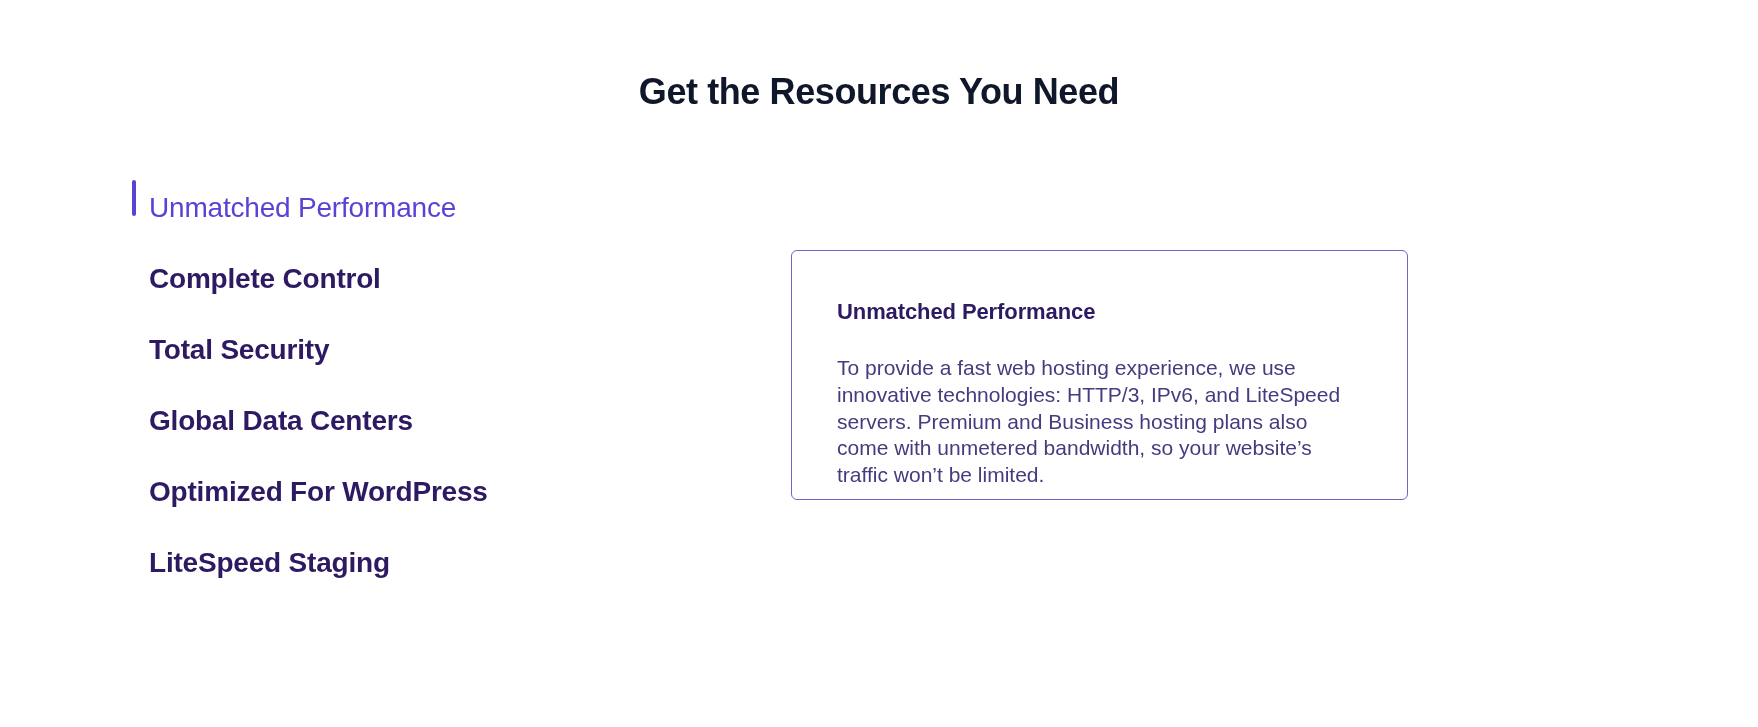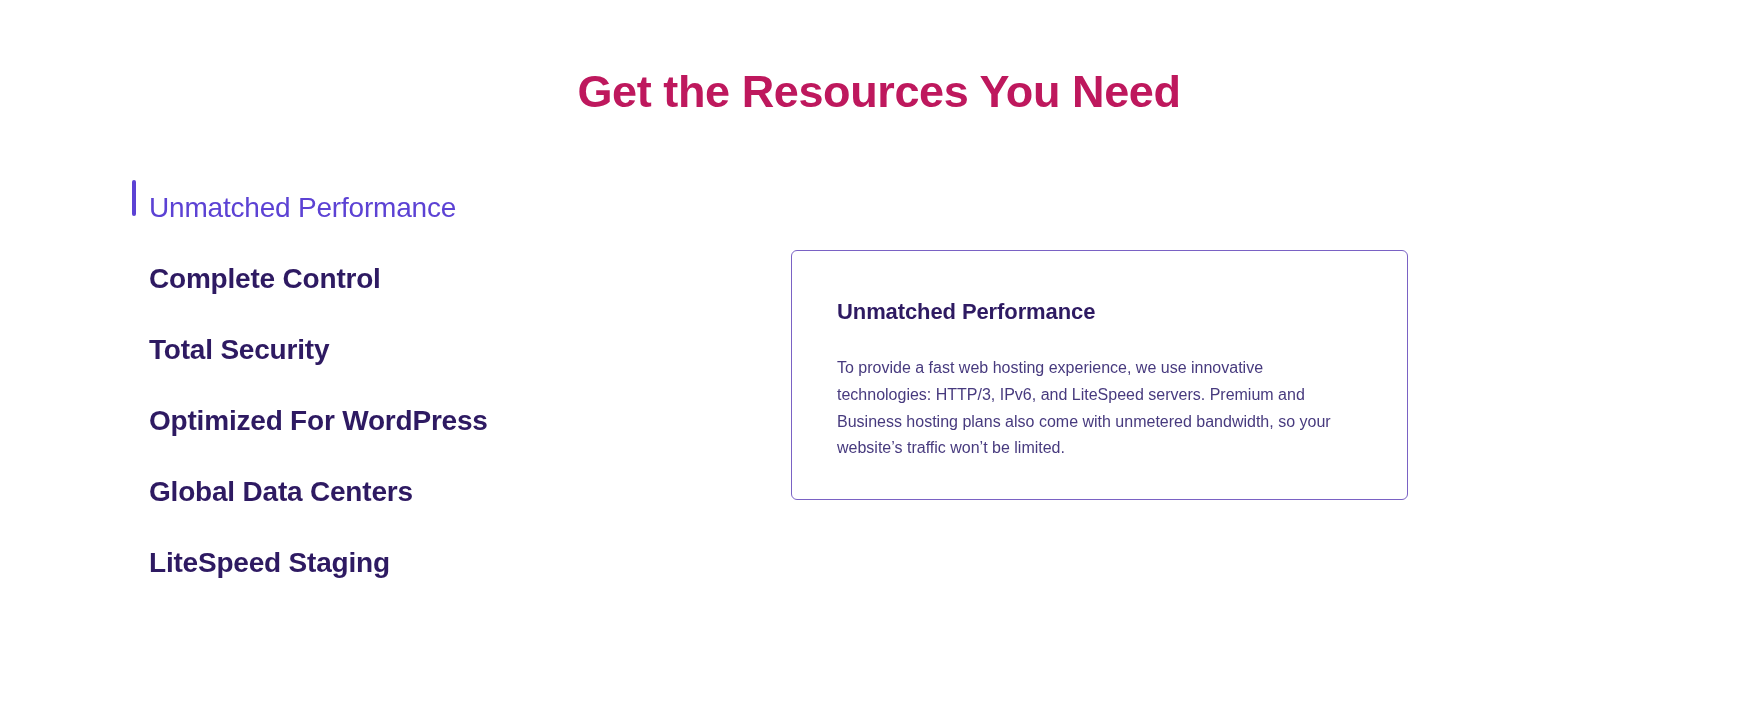--- a/index.html
+++ b/index.html
@@ -19,25 +19,25 @@
     background: #ffffff;
   }
 
   
   .section-heading {
     position: absolute;
     left: 0;
     top: 62px;
     width: 1758px;
     text-align: center;
-    font-size: 45px;
+    font-size: 36px;
     line-height: 60px;
     font-weight: 700;
     letter-spacing: -0.4px;
-    color: #be185d;
+    color: #0f172a;
     white-space: nowrap;
   }
 
   
   .tab-list {
     position: absolute;
     left: 132px;
     top: 172px;
     width: 600px;
   }
@@ -97,21 +97,21 @@
     font-size: 22px;
     line-height: 30px;
     font-weight: 700;
     letter-spacing: -0.1px;
     color: #2e1a62;
     margin: 0 0 28px 0;
     white-space: nowrap;
   }
 
   .card-body {
-    font-size: 16px;
+    font-size: 21px;
     line-height: 26.8px;
     font-weight: 400;
     color: #473a7e;
     max-width: 530px;
   }
 </style>
 </head>
 <body>
 
 <div class="page">
@@ -130,26 +130,26 @@
       <span class="tab-label">Complete Control</span>
     </div>
 
     <div class="tab-item">
       <span class="tab-accent"></span>
       <span class="tab-label">Total Security</span>
     </div>
 
     <div class="tab-item">
       <span class="tab-accent"></span>
-      <span class="tab-label">Optimized For WordPress</span>
+      <span class="tab-label">Global Data Centers</span>
     </div>
 
     <div class="tab-item">
       <span class="tab-accent"></span>
-      <span class="tab-label">Global Data Centers</span>
+      <span class="tab-label">Optimized For WordPress</span>
     </div>
 
     <div class="tab-item">
       <span class="tab-accent"></span>
       <span class="tab-label">LiteSpeed Staging</span>
     </div>
 
   </div>
 
   <div class="content-card">

